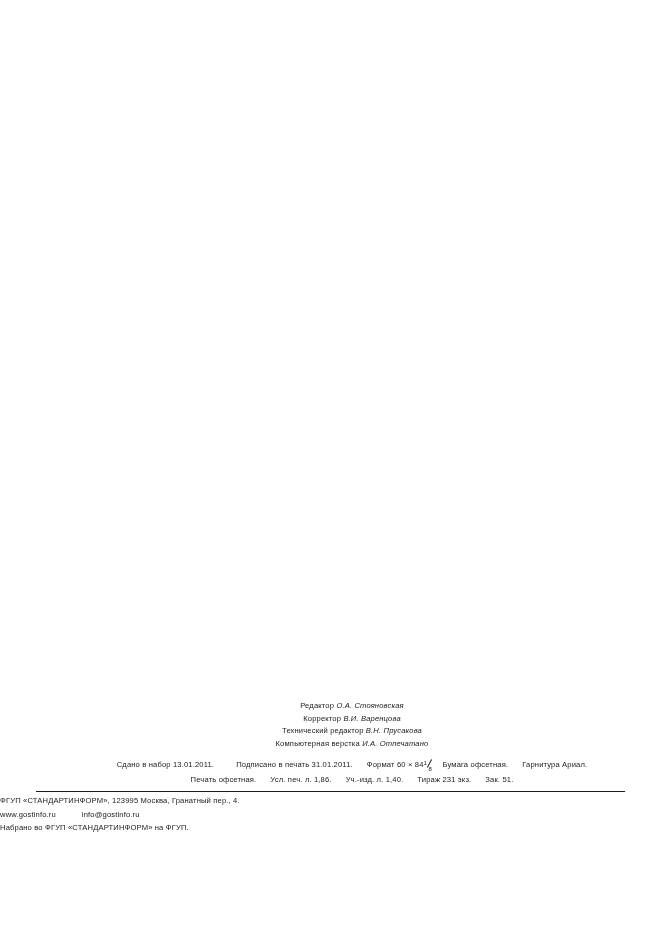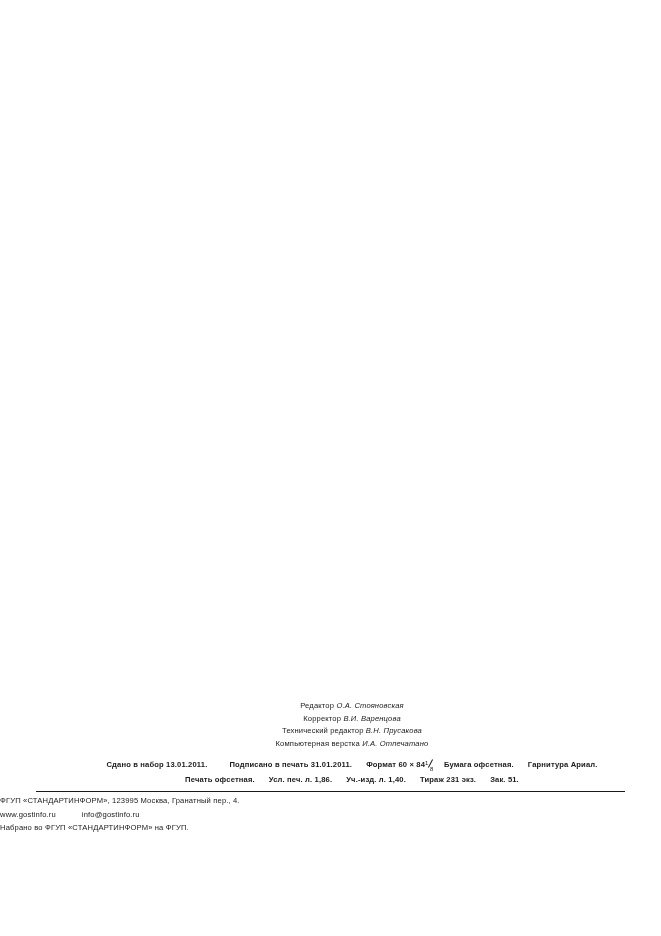--- a/index.html
+++ b/index.html
@@ -51,21 +51,20 @@
     text-align: center;
   }
   .imprint .row {
     font-size: 7.6px;
     line-height: 15px;
     white-space: nowrap;
     letter-spacing: 0.15px;
   }
   .imprint .row span.seg {
     display: inline-block;
-    font-weight: bold;
   }
   .gap-lg { display: inline-block; width: 22px; }
   .gap-md { display: inline-block; width: 14px; }
   .gap-sm { display: inline-block; width: 8px; }
 
   
   .frac {
     display: inline-block;
     position: relative;
     width: 11px;

